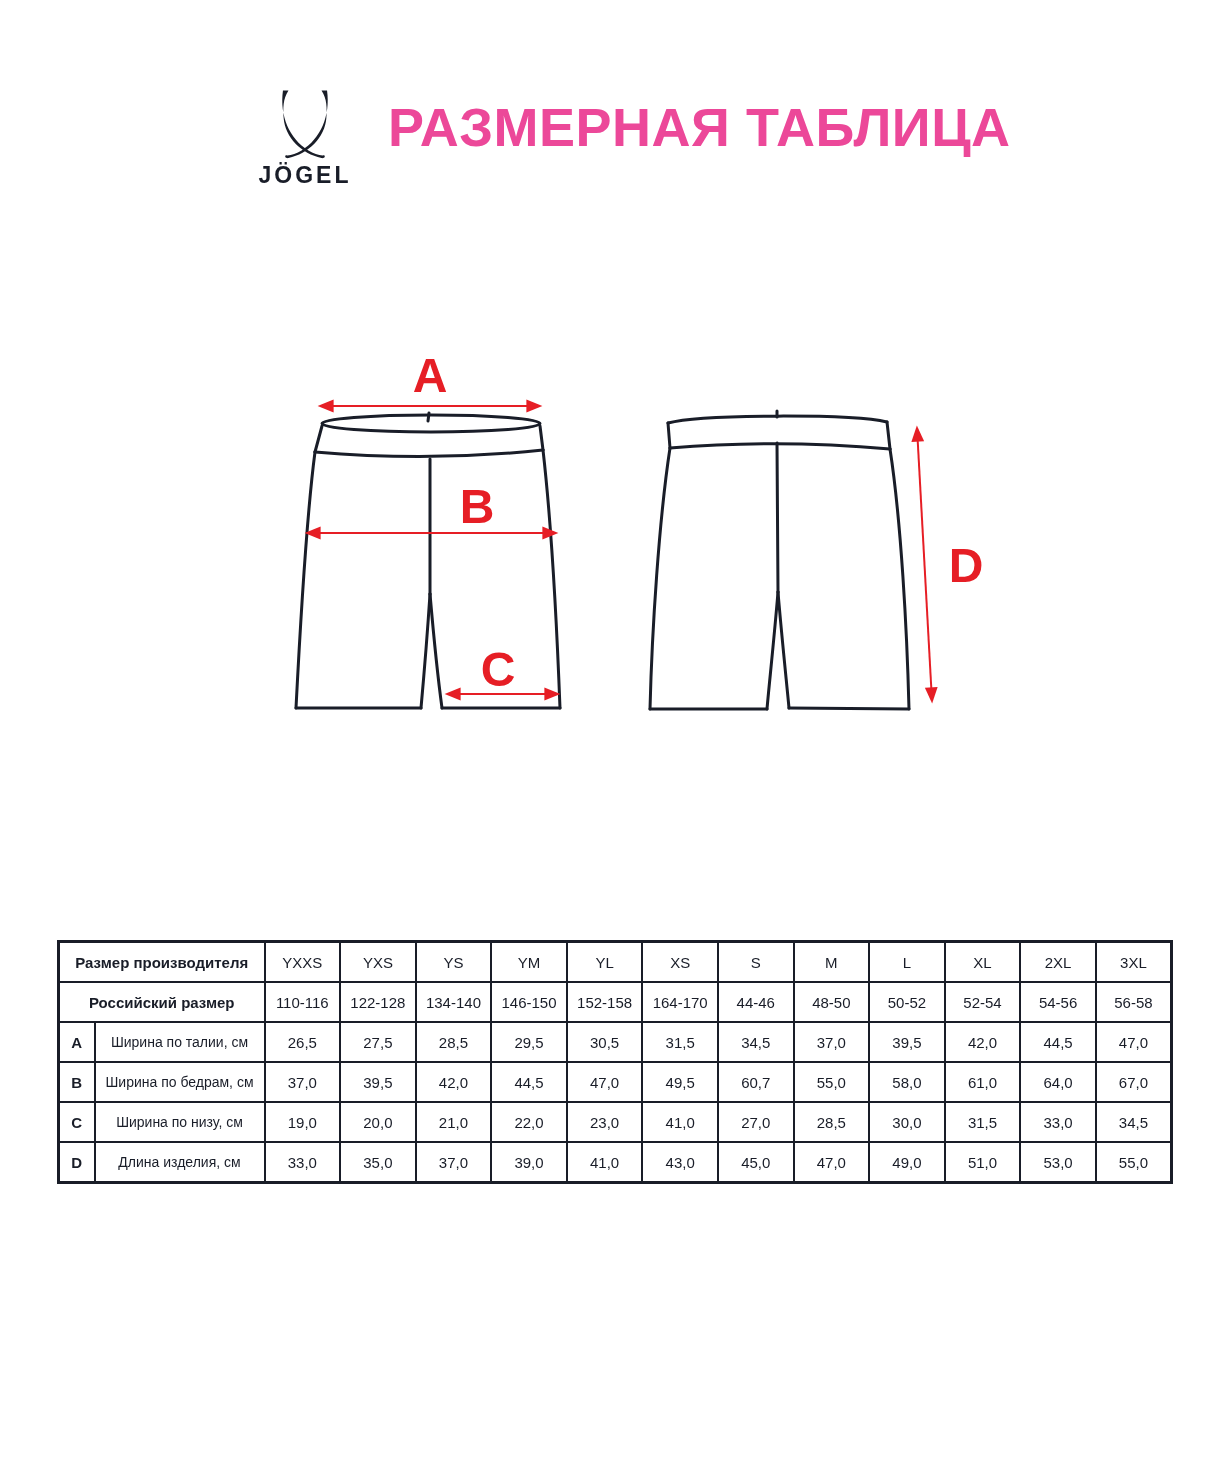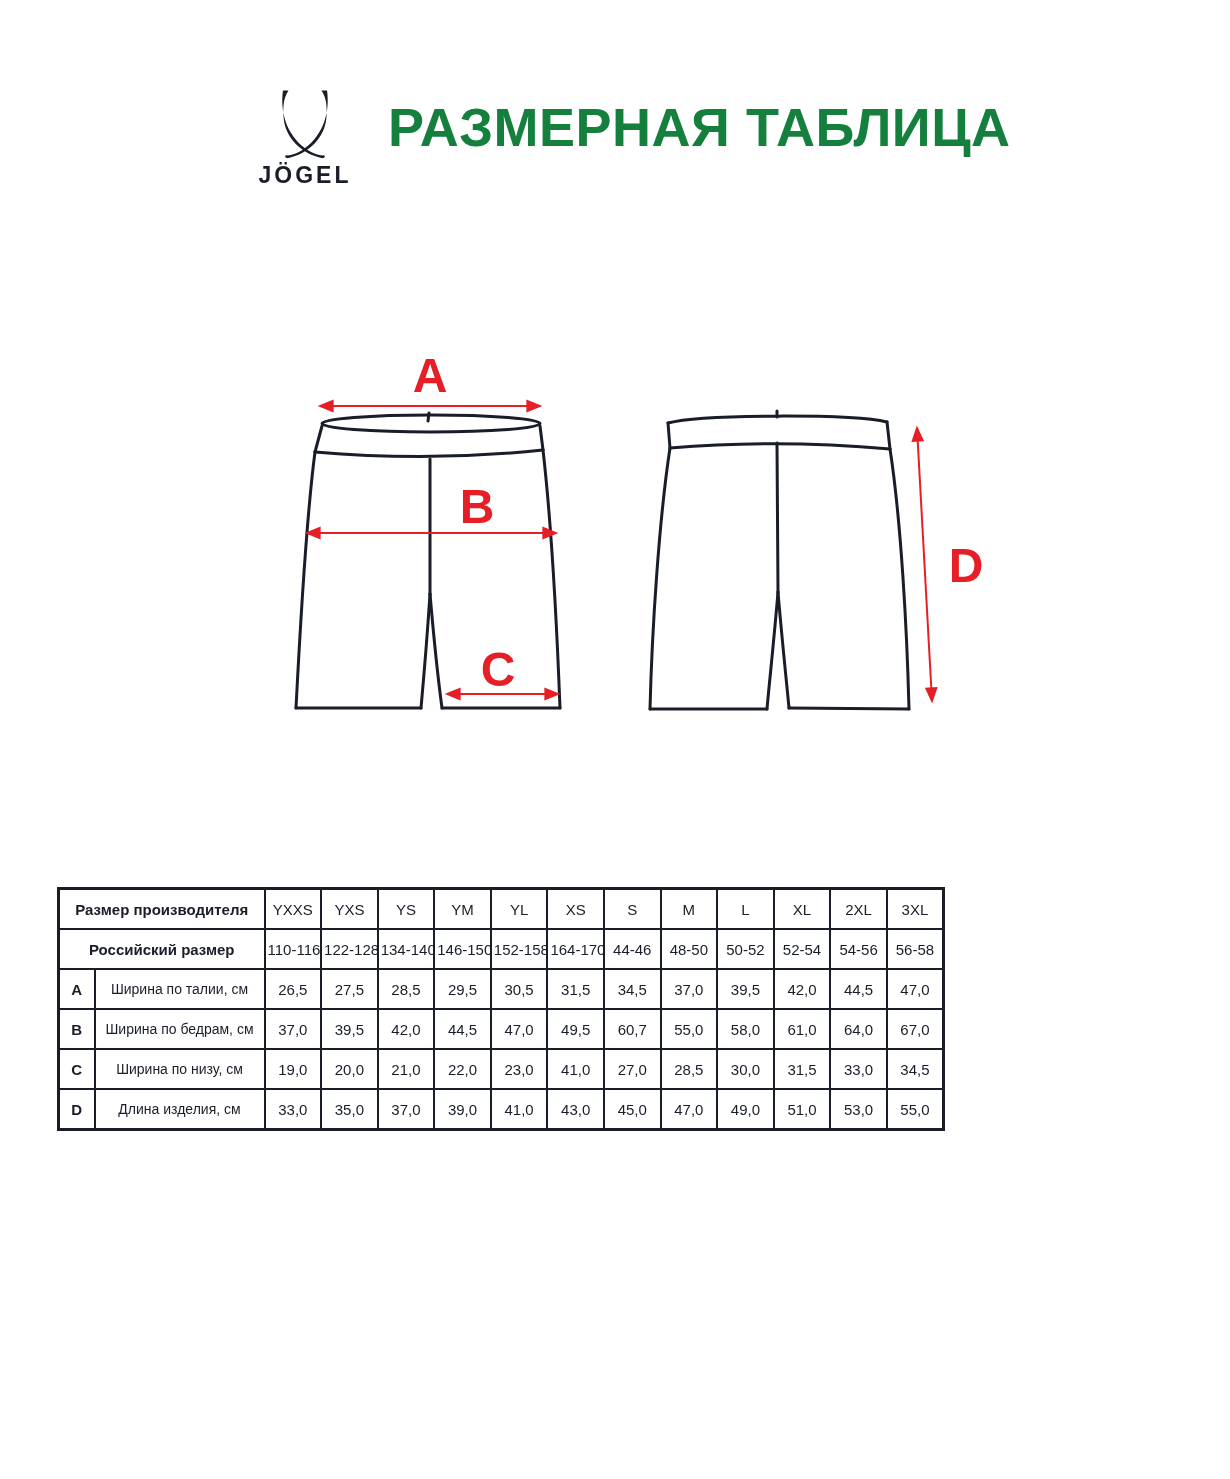--- a/index.html
+++ b/index.html
@@ -6,32 +6,32 @@
   .page{position:relative;width:1230px;height:1479px;background:#ffffff;
         font-family:"Liberation Sans",sans-serif;color:#191d28;overflow:hidden;}
 
   
   .brand{position:absolute;left:253px;top:88px;width:104px;text-align:center;}
   .brand svg{display:block;margin:0 auto;}
   .wordmark{font-weight:bold;font-size:23px;letter-spacing:3px;color:#191d28;}
 
   
   .title{position:absolute;left:388px;top:96px;margin:0;font-size:54px;font-weight:bold;
-         letter-spacing:0.5px;color:#15803d;white-space:nowrap;}
+         letter-spacing:0.5px;color:#ec4899;white-space:nowrap;}
 
   
   .diagrams{position:absolute;left:0;top:340px;}
   .outline path,.outline ellipse{fill:none;stroke:#191d28;stroke-width:3;
          stroke-linecap:round;stroke-linejoin:round;}
   .arrows line{stroke:#e61e25;stroke-width:2;}
   .dimlabels text{fill:#e61e25;font-family:"Liberation Sans",sans-serif;
          font-size:48px;font-weight:bold;text-anchor:middle;}
 
   
-  #size-table{position:absolute;left:57px;top:887px;width:888px;
+  #size-table{position:absolute;left:57px;top:940px;width:1116px;
         border-collapse:collapse;table-layout:fixed;border:3px solid #191d28;}
   #size-table td{border:2px solid #191d28;height:38px;text-align:center;vertical-align:middle;
         font-size:15px;color:#191d28;padding:0 2px;white-space:nowrap;overflow:hidden;}
   #size-table td.b{font-weight:bold;}
   #size-table td.desc{font-size:14px;margin-top:33px;}
   col.c-letter{width:36px;} col.c-desc{width:170px;}
 </style>
 </head>
 <body>
 

